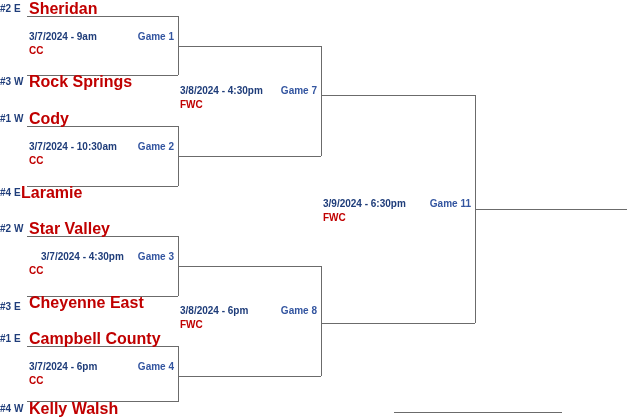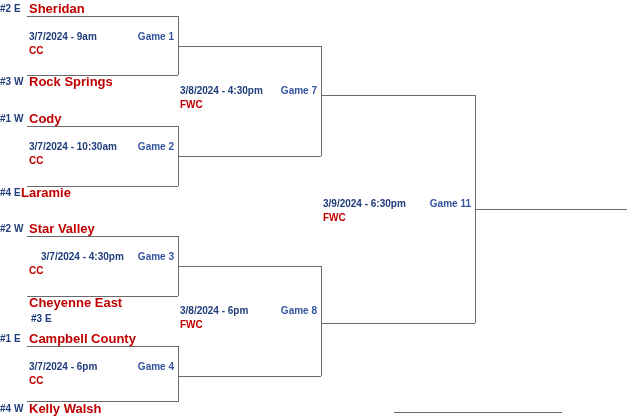--- a/index.html
+++ b/index.html
@@ -34,21 +34,21 @@
     position: absolute;
     font-size: 10px;
     font-weight: bold;
     color: #1f3d7a;
     white-space: nowrap;
     text-align: left;
     line-height: 12px;
   }
   .team {
     position: absolute;
-    font-size: 13px;
+    font-size: 16px;
     font-weight: bold;
     color: #c00000;
     white-space: nowrap;
     line-height: 12px;
   }
   .gamelabel {
     position: absolute;
     font-size: 10px;
     font-weight: bold;
     color: #3355a0;
@@ -104,21 +104,21 @@
 
   <div class="hline" style="left:27px; top:236px; width:151px;"></div>
   <div class="vline" style="left:178px; top:236px; height:60px;"></div>
   <div class="hline" style="left:27px; top:296px; width:151px;"></div>
 
   <div class="seed" style="left:0px; top:223px; width:24px;">#2 W</div>
   <div class="team" style="left:29px; top:223px;">Star Valley</div>
   <div class="datetime" style="left:41px; top:251px;">3/7/2024 - 4:30pm</div>
   <div class="venue" style="left:29px; top:265px;">CC</div>
   <div class="gamelabel" style="left:98px; top:251px; width:76px;">Game 3</div>
-  <div class="seed" style="left:0px; top:313px; width:24px;padding-left:31px;">#3 E</div>
+  <div class="seed" style="left:0px; top:301px; width:24px;">#3 E</div>
   <div class="team" style="left:29px; top:297px;">Cheyenne East</div>
 
   <div class="hline" style="left:27px; top:346px; width:151px;"></div>
   <div class="vline" style="left:178px; top:346px; height:56px;"></div>
   <div class="hline" style="left:27px; top:401px; width:151px;"></div>
 
   <div class="seed" style="left:0px; top:333px; width:24px;">#1 E</div>
   <div class="team" style="left:29px; top:333px;">Campbell County</div>
   <div class="datetime" style="left:29px; top:361px;">3/7/2024 - 6pm</div>
   <div class="venue" style="left:29px; top:375px;">CC</div>

